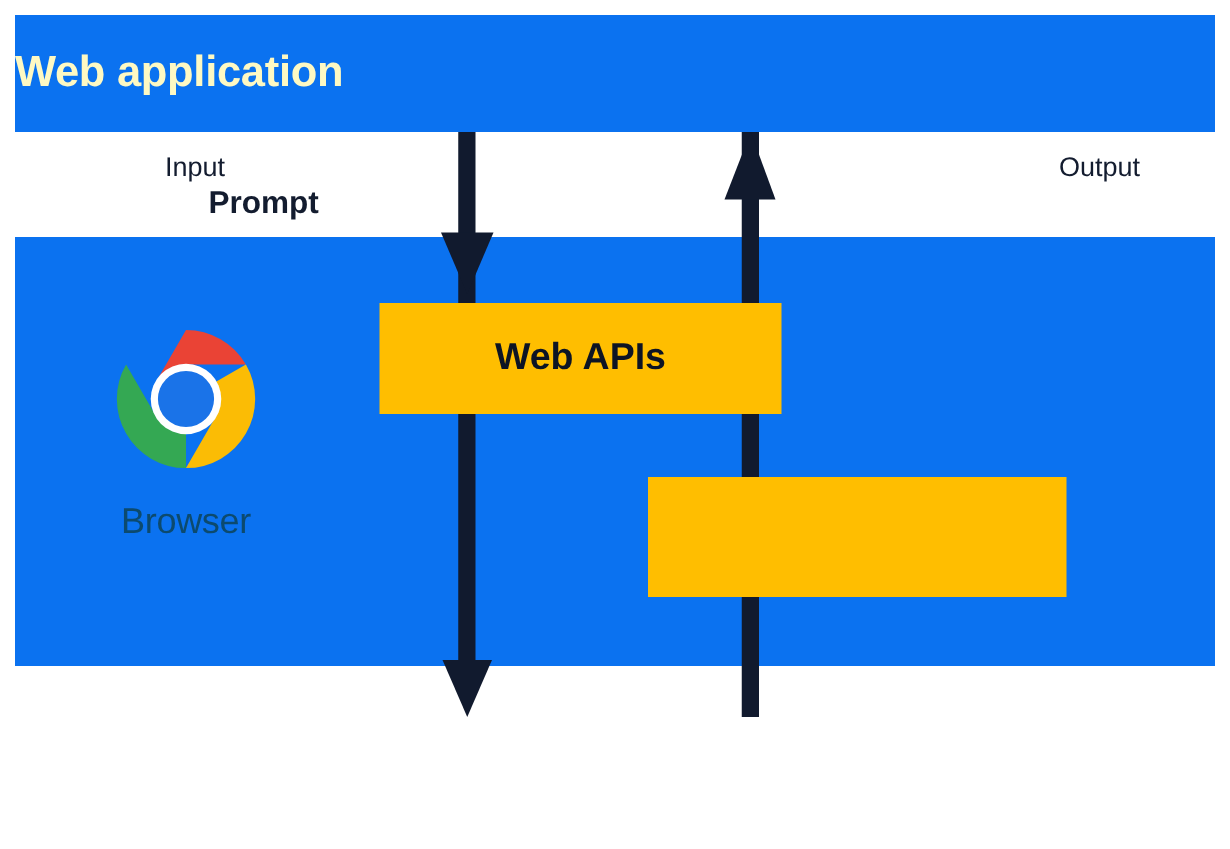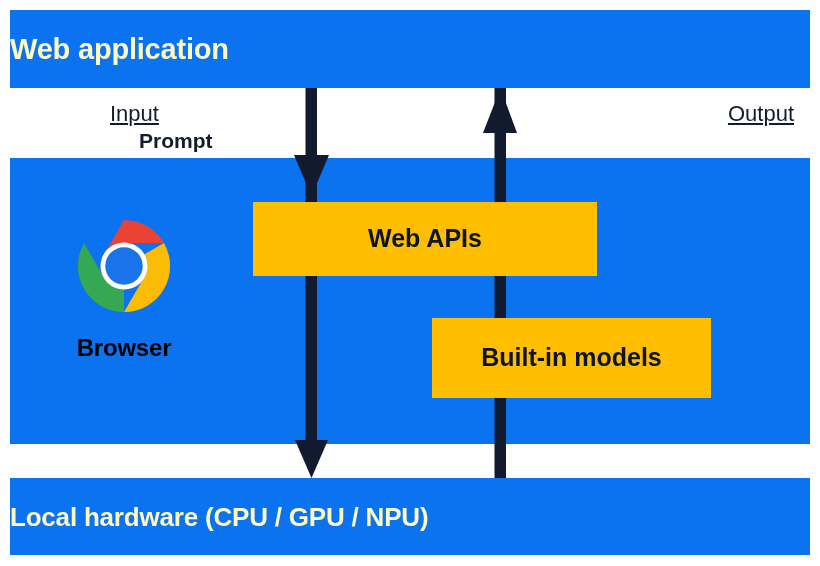--- a/index.html
+++ b/index.html
@@ -32,52 +32,49 @@
 
   
   .amber-box{
     position:absolute;
     display:flex;align-items:center;justify-content:center;
     text-align:center;
     font-weight:bold;
     color:#0d1424;
     line-height:1.18;
   }
-  #box-web-apis{left:253px;top:202px;width:344px;height:74px;font-size:25px;}
+  #box-web-apis{left:253px;top:202px;width:268px;height:74px;font-size:25px;}
   #box-builtin{left:432px;top:318px;width:279px;height:80px;font-size:25px;}
 
   
   .io-caption{position:absolute;color:#131c2f;white-space:nowrap;}
-  .io-caption .io-kind{display:block;font-size:22px;font-weight:400;line-height:1.25;text-decoration:underline;}
+  .io-caption .io-kind{display:block;font-size:18px;font-weight:400;line-height:1.25;}
   .io-caption .io-value{display:block;font-size:21px;font-weight:bold;line-height:1.25;margin-left:29px;}
   #caption-input{left:110px;top:100px;text-align:left;}
-  #caption-output{right:26px;top:100px;text-align:right;}
+  #caption-output{right:60px;top:100px;text-align:right;}
 
   
   #browser-block{position:absolute;left:54px;top:218px;width:140px;text-align:center;}
   #chrome-logo{width:96px;height:96px;margin:0 auto;display:block;}
   #browser-label{
-    margin-top:20px;color:#000000;font-size:24px;font-weight:bold;
+    margin-top:20px;color:#0c4a6e;font-size:24px;font-weight:normal;
     letter-spacing:-0.2px;
   }
 </style>
 </head>
 <body>
 
 <div id="stage">
 
   <div class="band" id="band-top" style="background:#0b72f0;">
     <div class="band-label">Web application</div>
   </div>
 
   <div class="band" id="band-mid" style="background:#0b72f0;"></div>
 
-  <div class="band" id="band-bottom" style="background:#0b72f0;">
-    <div class="band-label">Local hardware (CPU / GPU / NPU)</div>
-  </div>
 
   <svg id="arrows" viewBox="0 0 820 566">
 
     <g>
       <rect x="305.5" y="88" width="11.5" height="374" fill="#111a2e"></rect>
       <polygon points="295,440 328,440 311.5,478 " fill="#111a2e"></polygon>
       <polygon points="294,155 329,155 311.5,196" fill="#111a2e"></polygon>
     </g>
 
     <g>
@@ -85,21 +82,21 @@
       <polygon points="483,133 517,133 500.5,88" fill="#111a2e"></polygon>
     </g>
   </svg>
 
   <div class="amber-box" id="box-web-apis" style="background:#ffbe00;">
     <span>Web APIs</span>
   </div>
 
   <div class="amber-box" id="box-builtin" style="background:#ffbe00;">
     <span>
-      <span>Built-in models</span><br>
+      <br>
     </span>
   </div>
 
   <div class="io-caption" id="caption-input">
     <span class="io-kind">Input</span>
     <span class="io-value">Prompt</span>
   </div>
 
   <div class="io-caption" id="caption-output">
     <span class="io-kind">Output</span>

